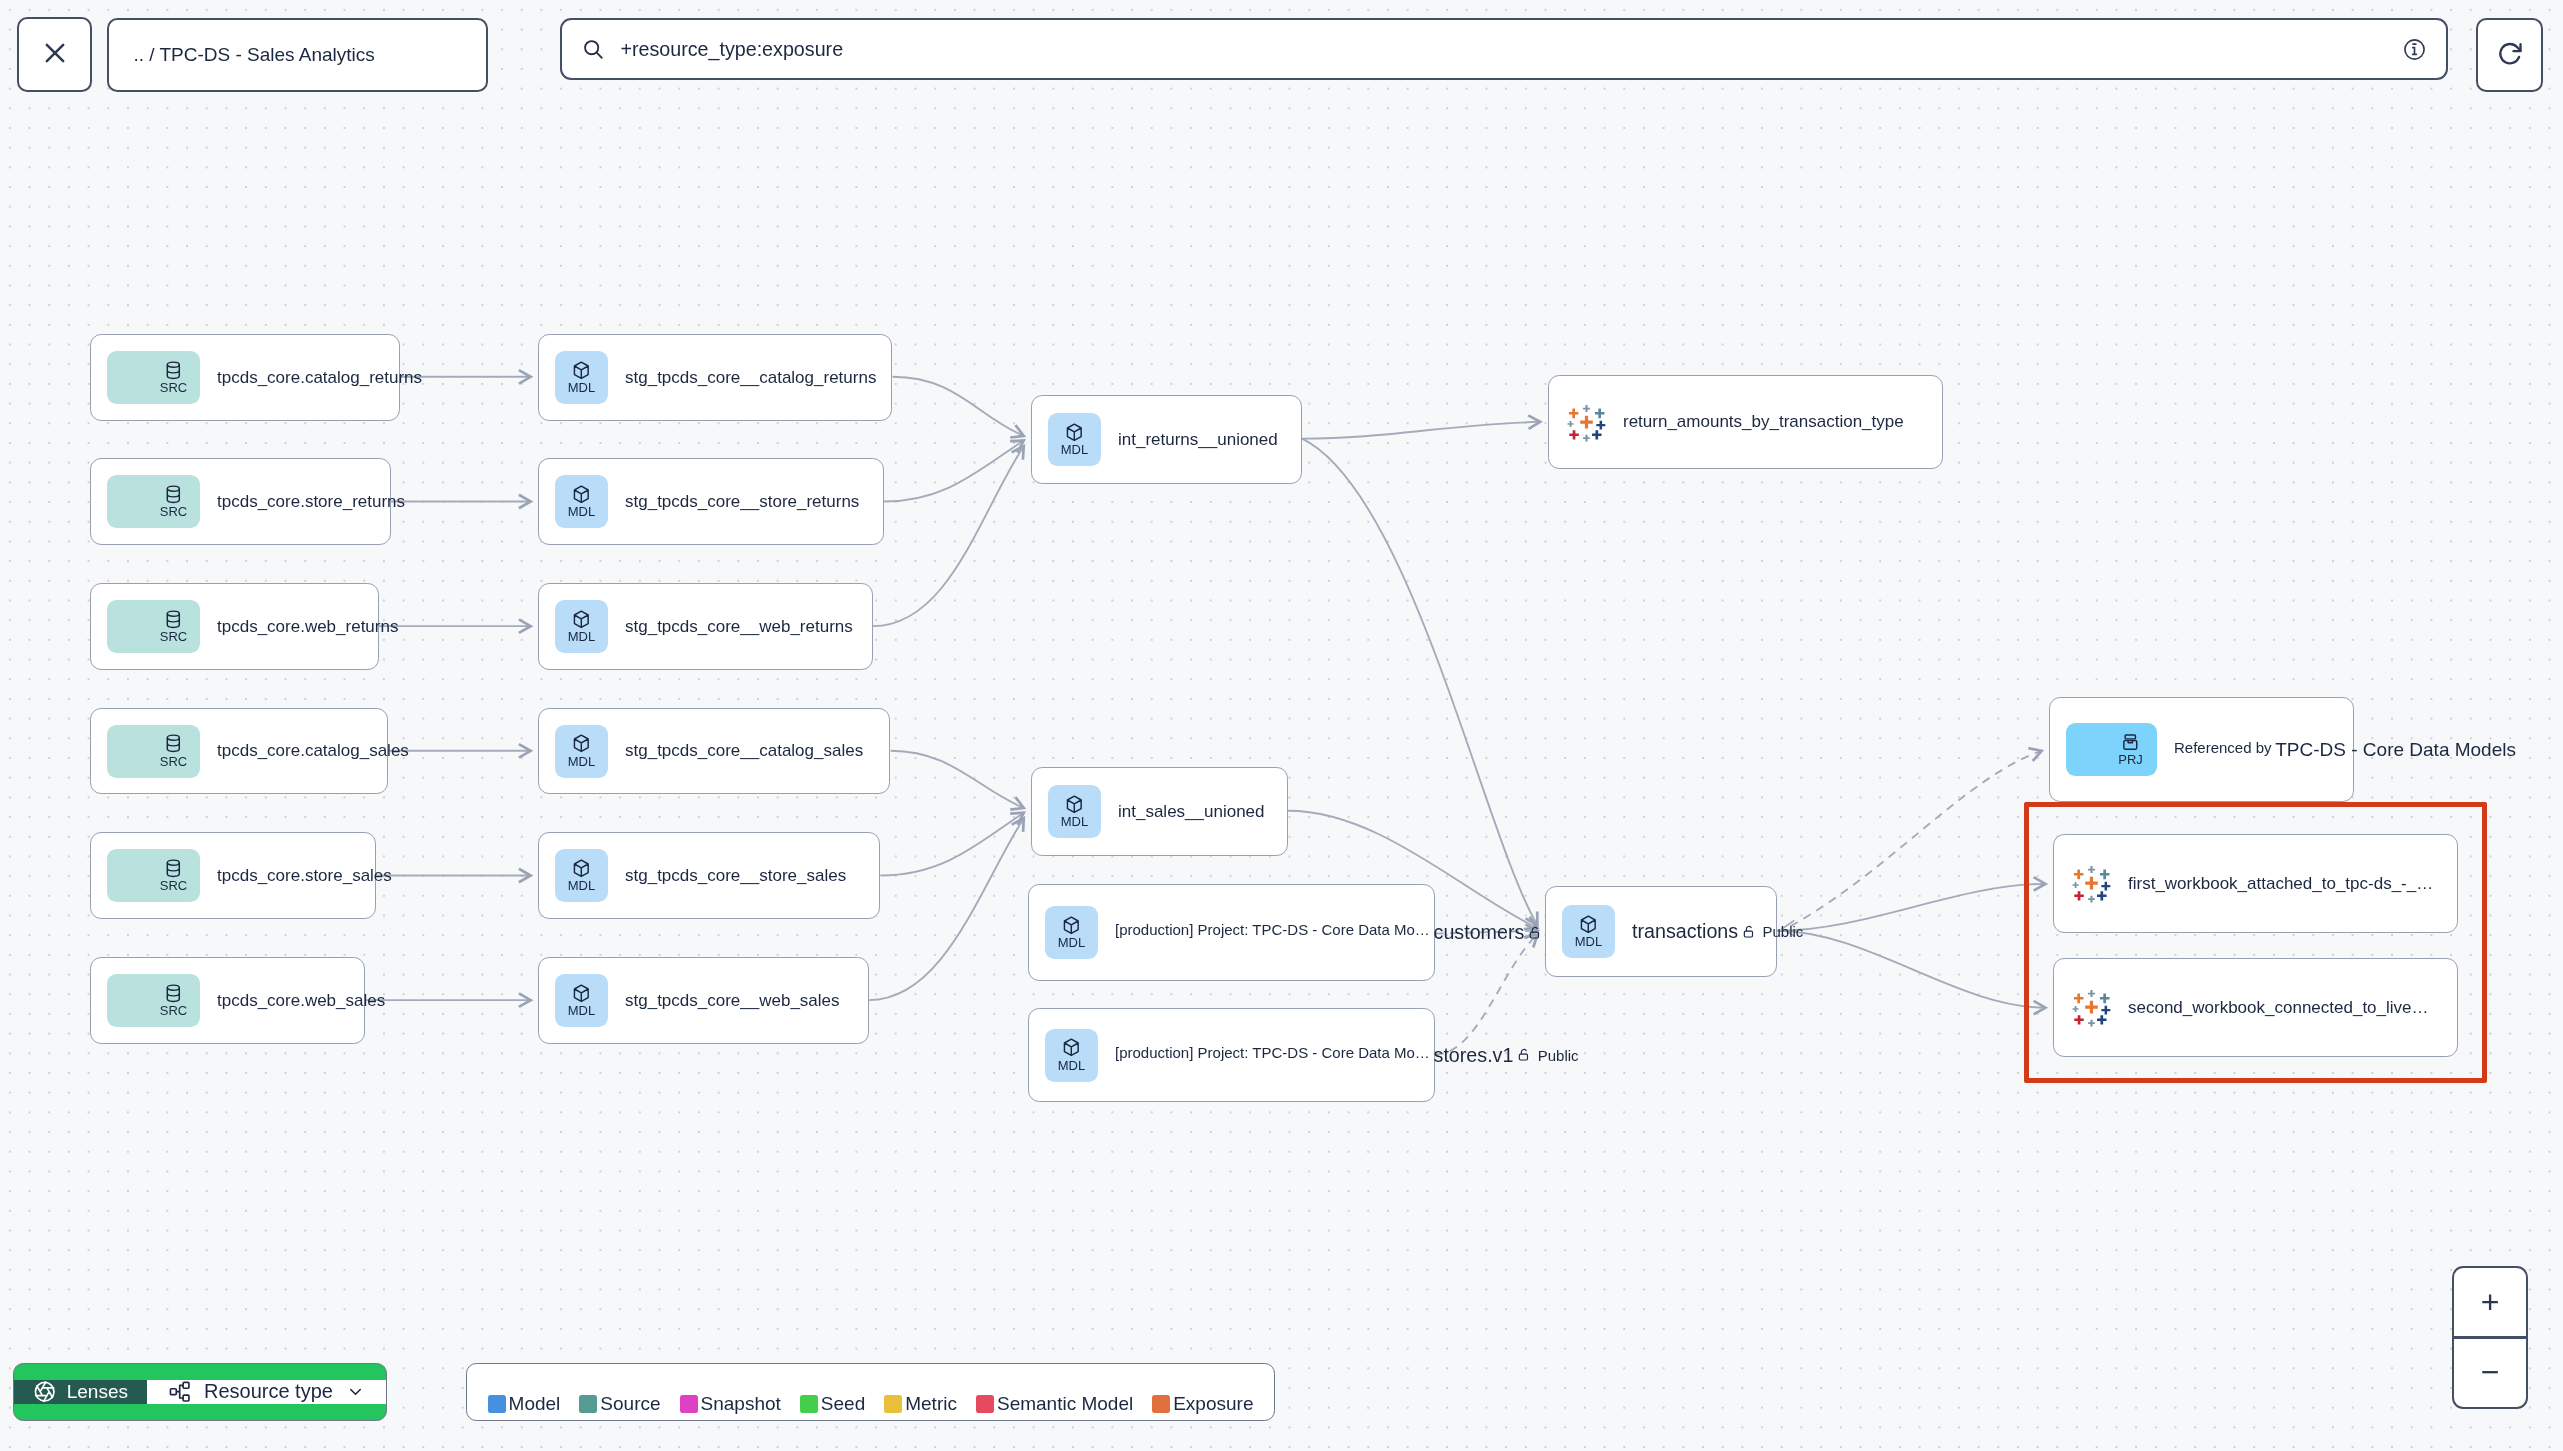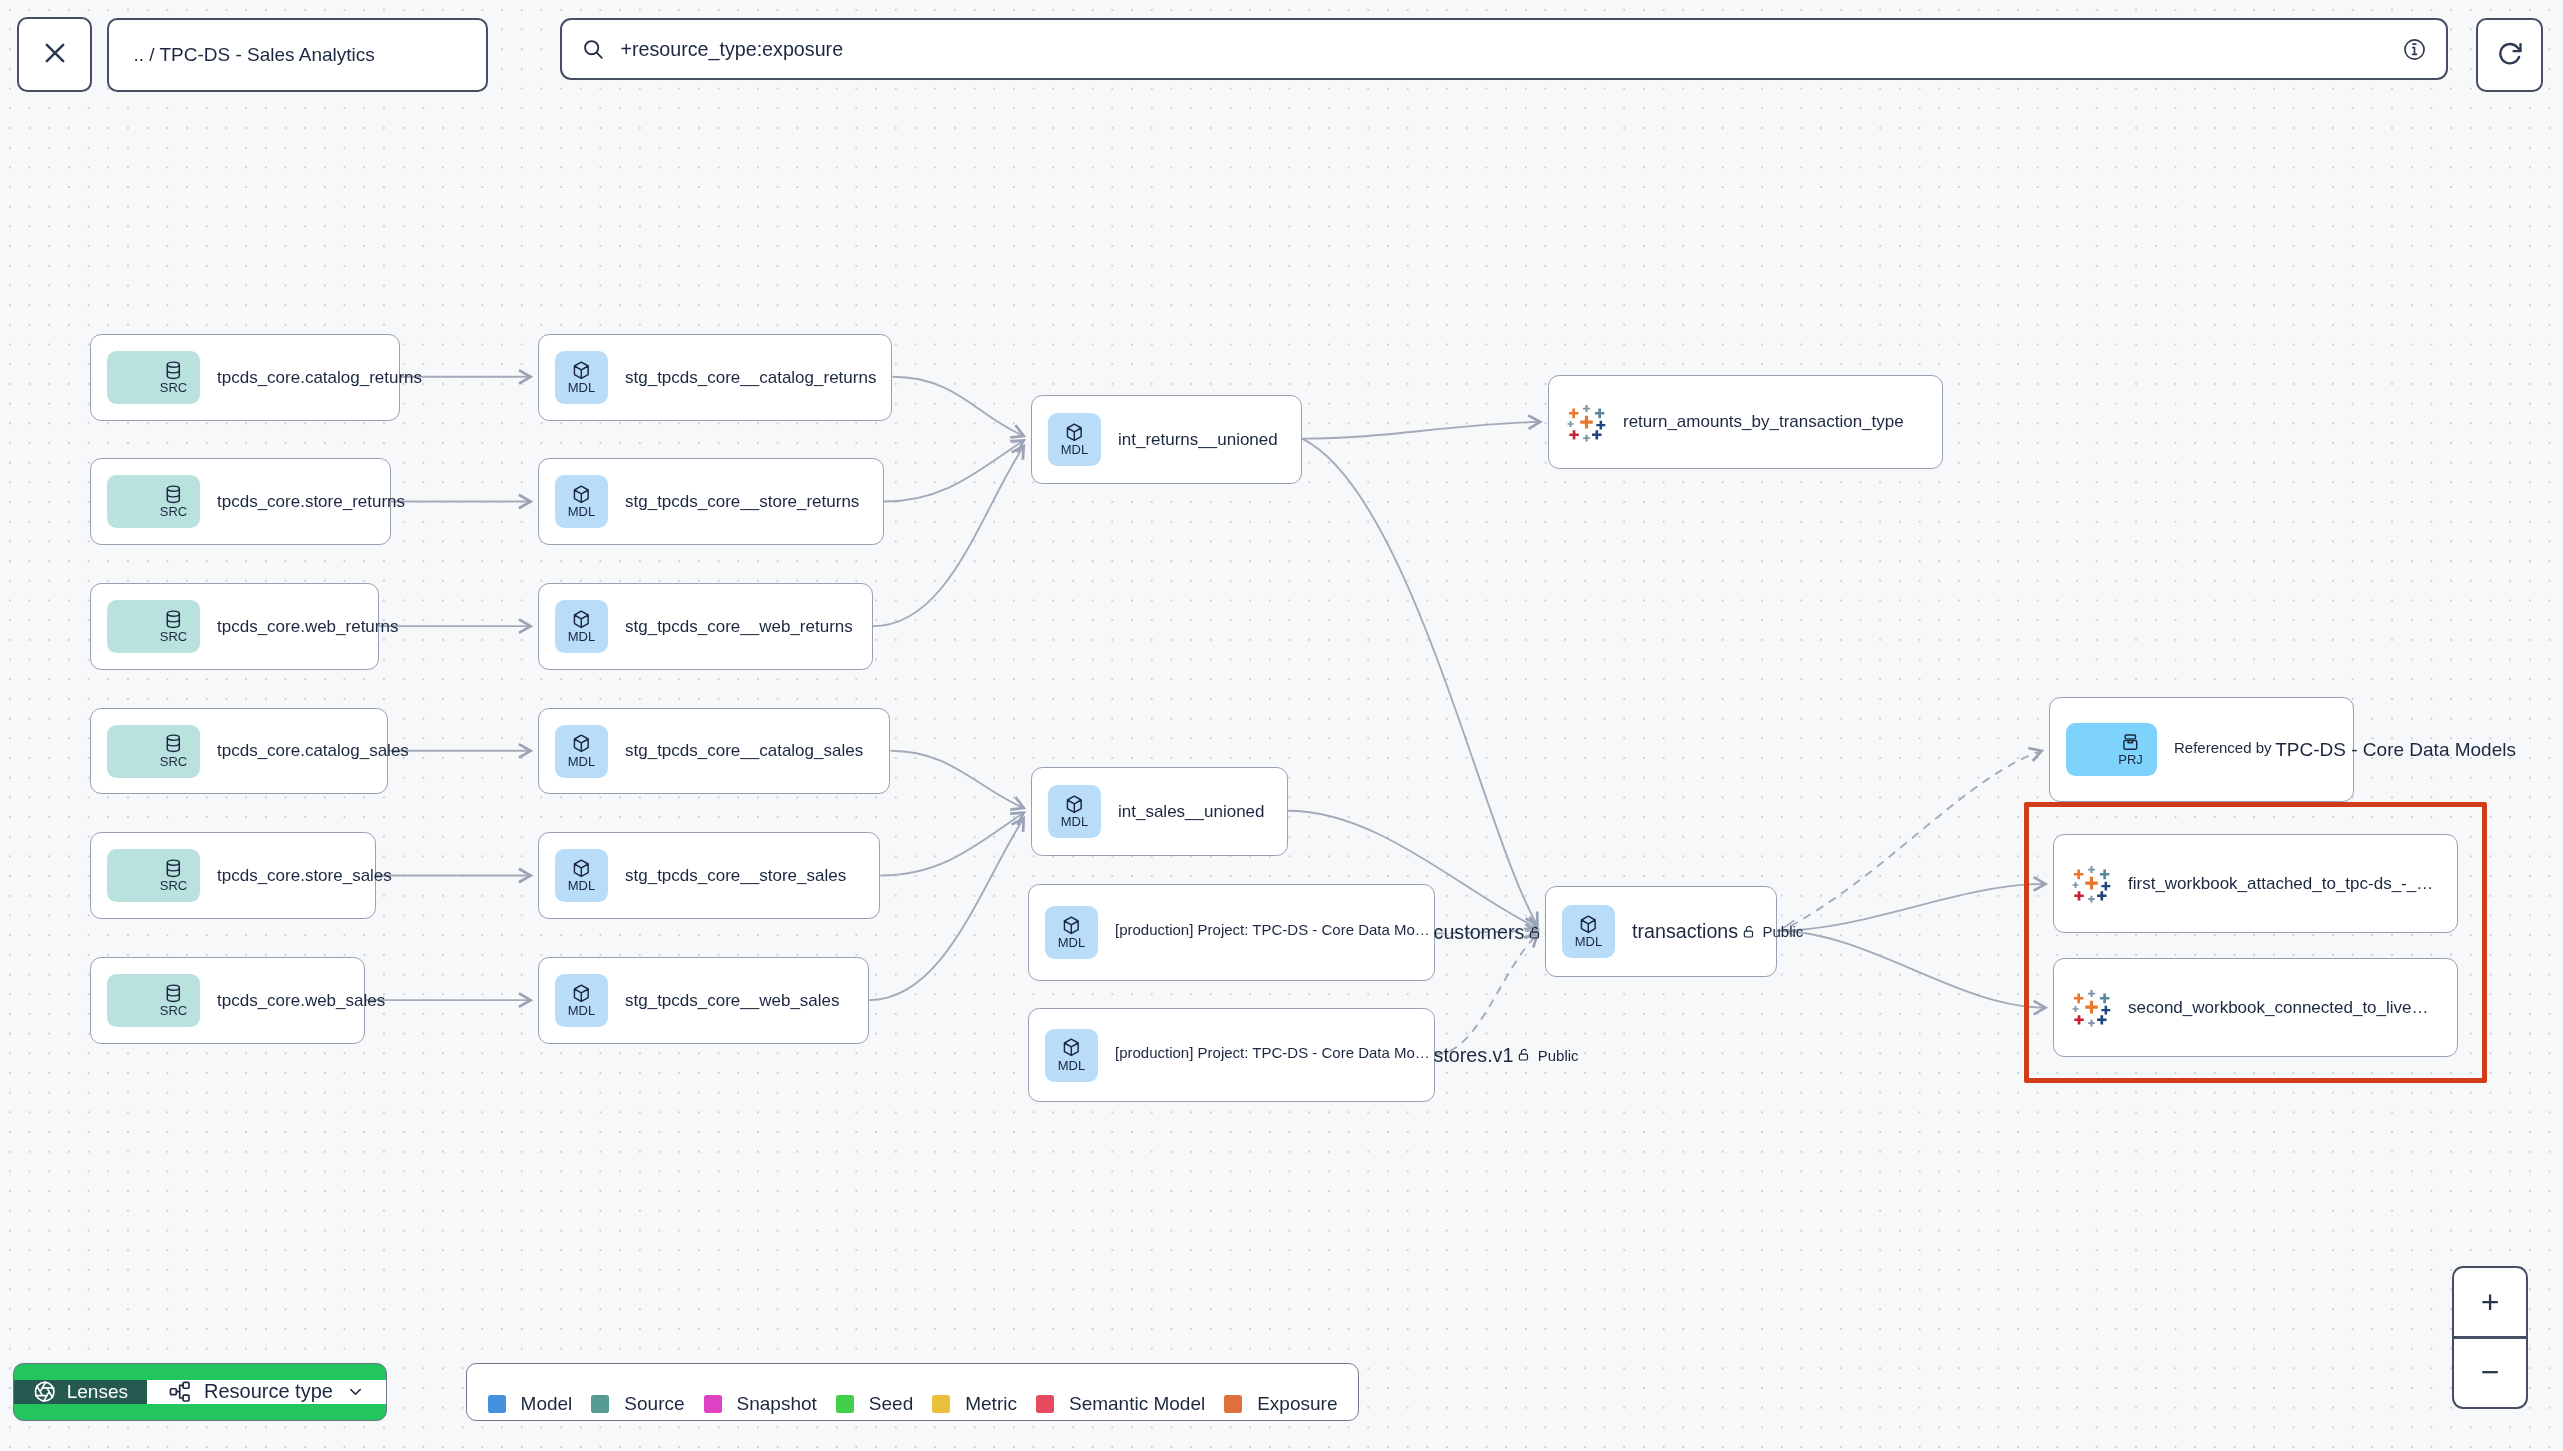--- a/index.html
+++ b/index.html
@@ -38,21 +38,21 @@
   .edge{fill:none;stroke:#a3abba;stroke-width:2;}
   .edge.dash{stroke-dasharray:9 7;}
   
   .lenses-bar{position:absolute;display:flex;align-items:center;border:1.4px solid #6d7789;border-radius:10.3px;
     overflow:hidden;background:#22c55e;box-sizing:border-box;z-index:10;height:58px;}
   .lenses-btn{background:#26594f;color:#fff;display:flex;align-items:center;gap:10.3px;padding:0 19px;
     font-size:19px;cursor:pointer;}
   .lens-select{display:flex;align-items:center;gap:13px;padding:0 20.6px;font-size:20px;cursor:pointer;background:#fff;}
   .legend{position:absolute;display:flex;align-items:center;gap:19px;border:1.4px solid #6d7789;border-radius:10.3px;
     background:#fff;box-sizing:border-box;padding:0 20.6px;z-index:10;height:58px;}
-  .litem{display:flex;align-items:center;gap:15px;font-size:19px;margin-top:24px;}
+  .litem{display:flex;align-items:center;gap:3px;font-size:19px;margin-top:24px;}
   .swatch{width:18px;height:18px;border-radius:2.8px;flex:none;}
   .zoomctl{position:absolute;background:#fff;border:2.3px solid #454f63;border-radius:11.2px;overflow:hidden;
     box-sizing:border-box;display:flex;flex-direction:column;z-index:10;}
   .zoomctl .zc{flex:1;display:flex;align-items:center;justify-content:center;font-size:32px;color:#2b3750;cursor:pointer;}
   .zoomctl .sep{height:2.3px;background:#454f63;}
 </style>
 </head>
 <body>
 
 <svg class="edges" width="2563" height="1451" viewBox="0 0 2734 1548">

